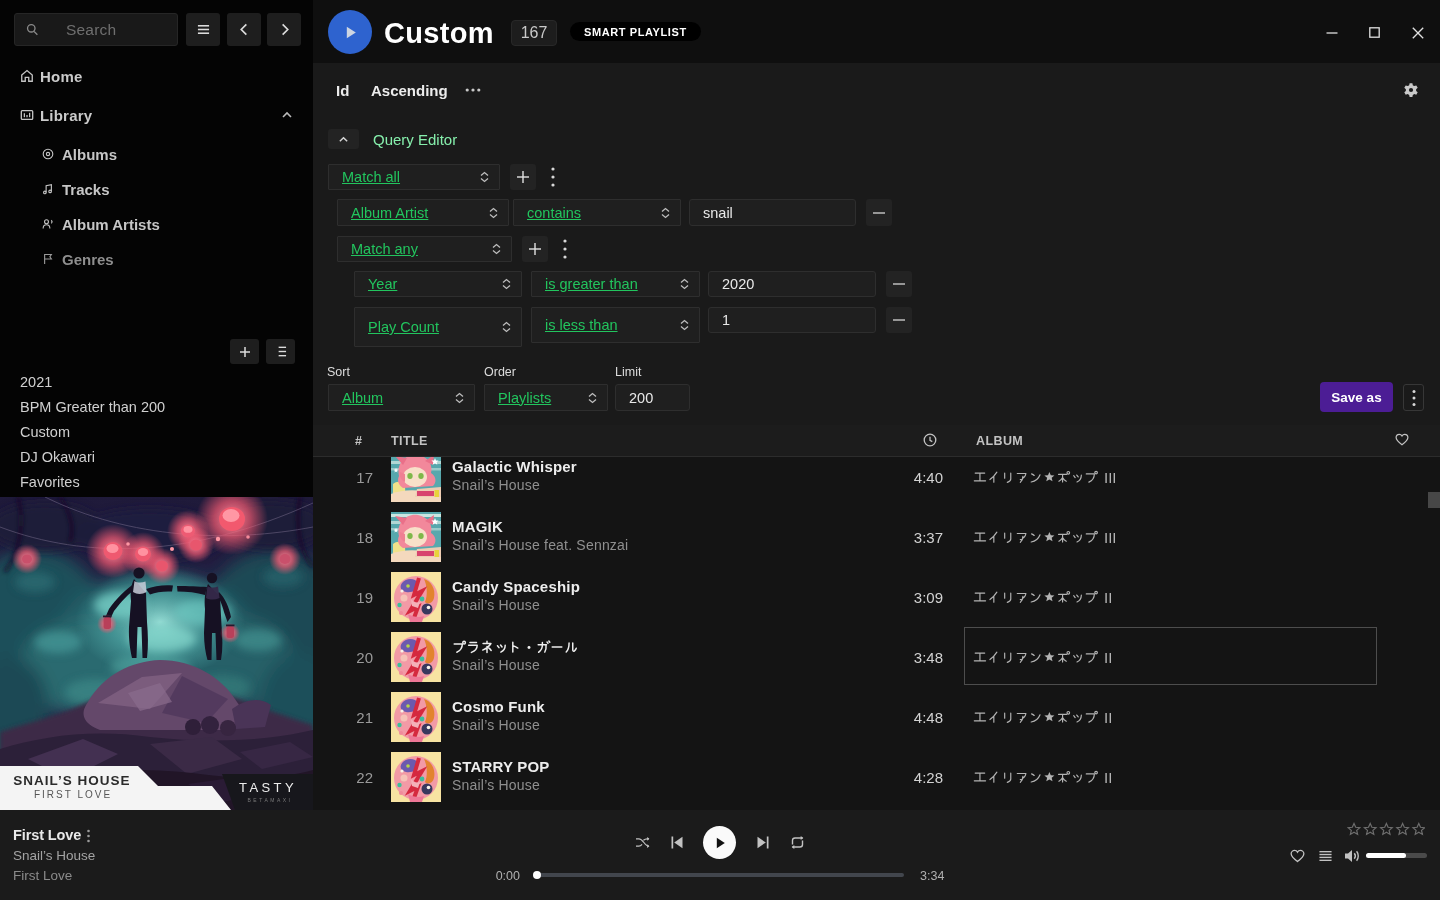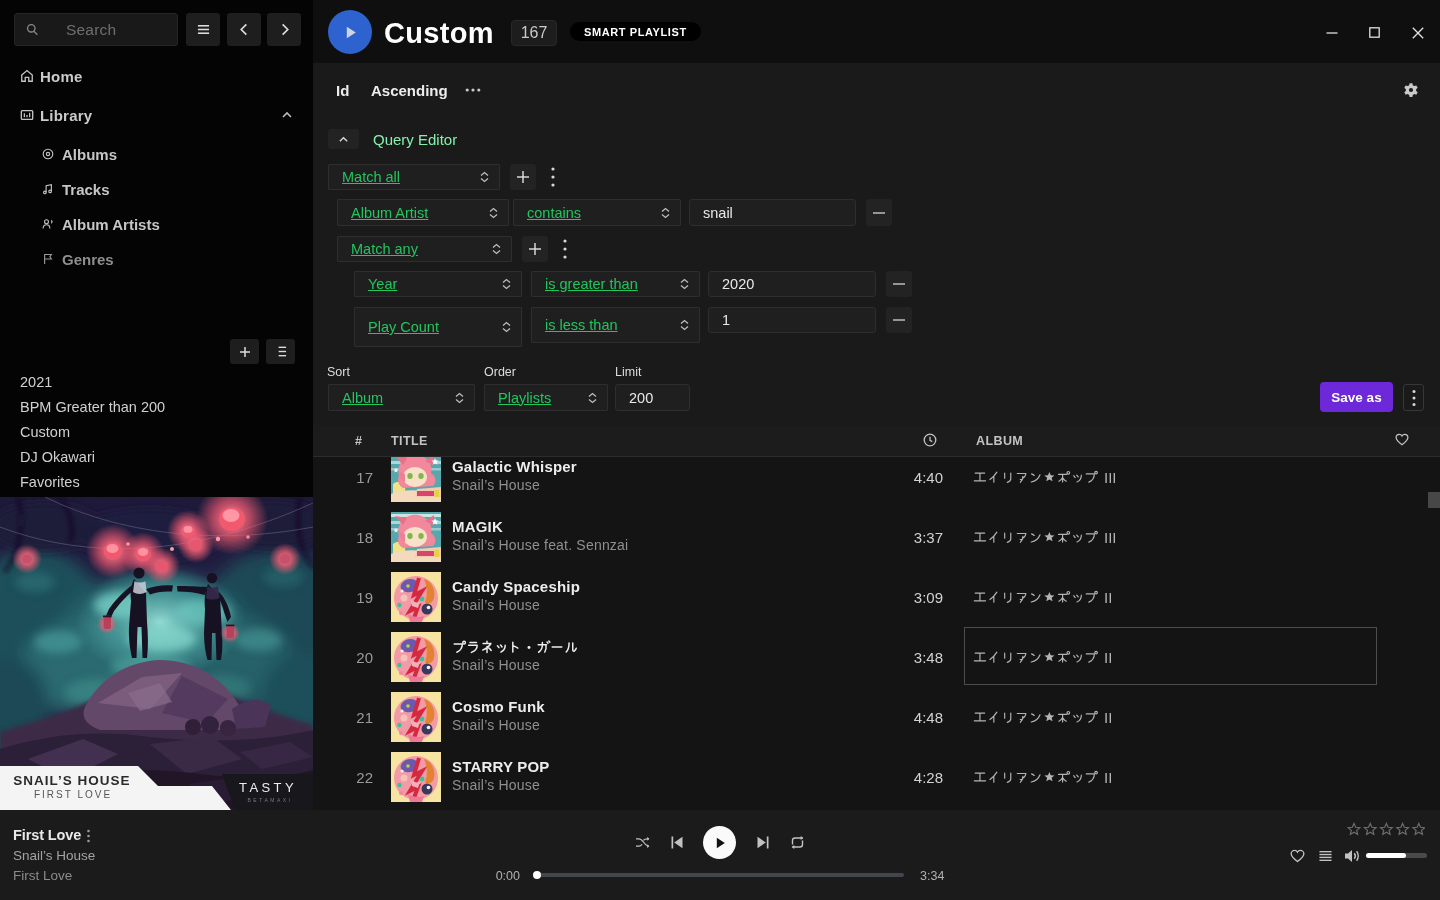--- a/index.html
+++ b/index.html
@@ -40,21 +40,21 @@
 .seltxt { color:#86efac; font-size:14.5px; }
 .qsel { background:#1f1f1f; border:1px solid #2e2e2e; border-radius:1px; display:flex;
   align-items:center; color:#22c55e; font-size:14.5px;text-decoration:underline; }
 .qsel .lab { margin-left:13px; }
 .qsel .chev { position:absolute; right:9px; top:50%; margin-top:-6px; }
 .qbtn { background:#232323; border-radius:3px; display:flex; align-items:center; justify-content:center; }
 .qinput { background:#1f1f1f; border:1px solid #2e2e2e; border-radius:3px; display:flex;
   align-items:center; color:#e8e8e8; font-size:14.5px; }
 .qinput .lab { margin-left:13px; }
 .flabel { color:#dcdcdc; font-size:12.5px; }
-#saveas { left:1320px; top:382px; width:73px; height:30px; background:#6d28d9; border-radius:4px;
+#saveas { left:1320px; top:382px; width:73px; height:30px; background:#4c1d95; border-radius:4px;
   color:#fff; font-size:13.5px; font-weight:700; display:flex; align-items:center; justify-content:center; }
 #kebabbtn { left:1403px; top:384px; width:21px; height:27px; border:1px solid #373737; border-radius:3px;
   display:flex; align-items:center; justify-content:center; }
 
 
 #thead { left:313px; top:425px; width:1127px; height:32px; background:#1c1c1c;
   border-bottom:1px solid #2c2c2c; color:#c3c3c3; font-size:12.5px; font-weight:700; letter-spacing:.4px; z-index:4;}
 #tlist { left:313px; top:457px; width:1127px; height:353px; background:#141414; overflow:hidden; }
 .trow { position:absolute; left:0; width:1127px; height:60px; }
 .tnum { position:absolute; left:24px; top:0; width:36px; height:60px; color:#9a9a9a; font-size:15px;

